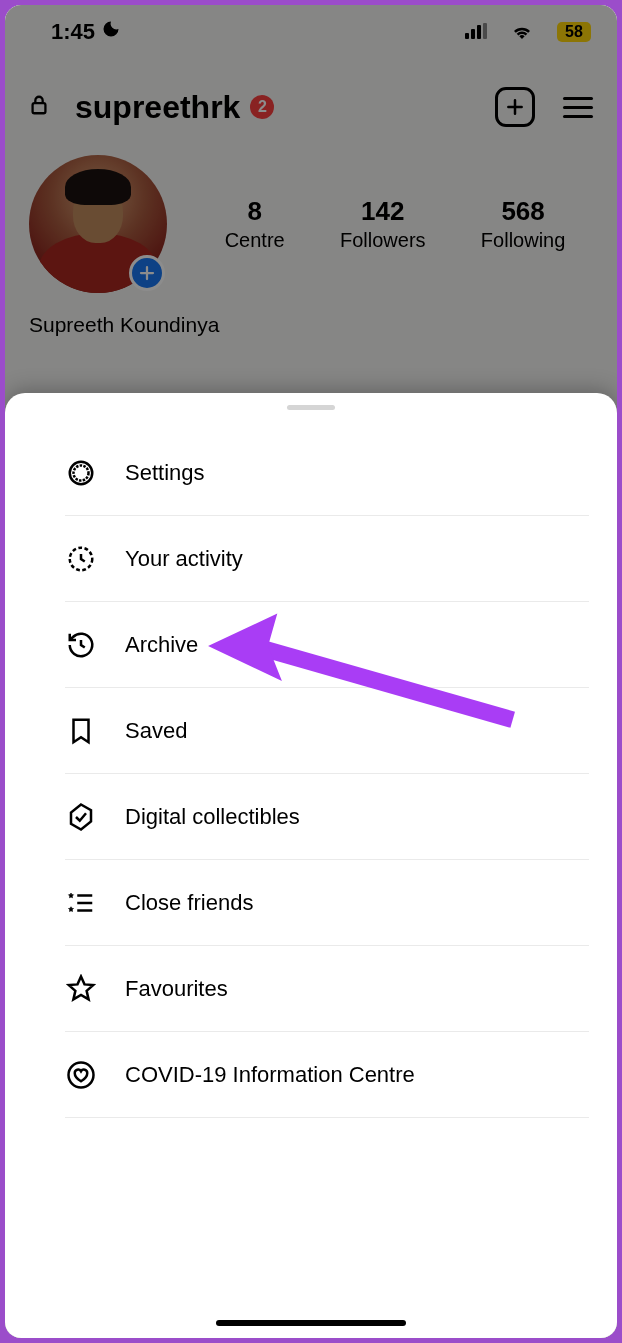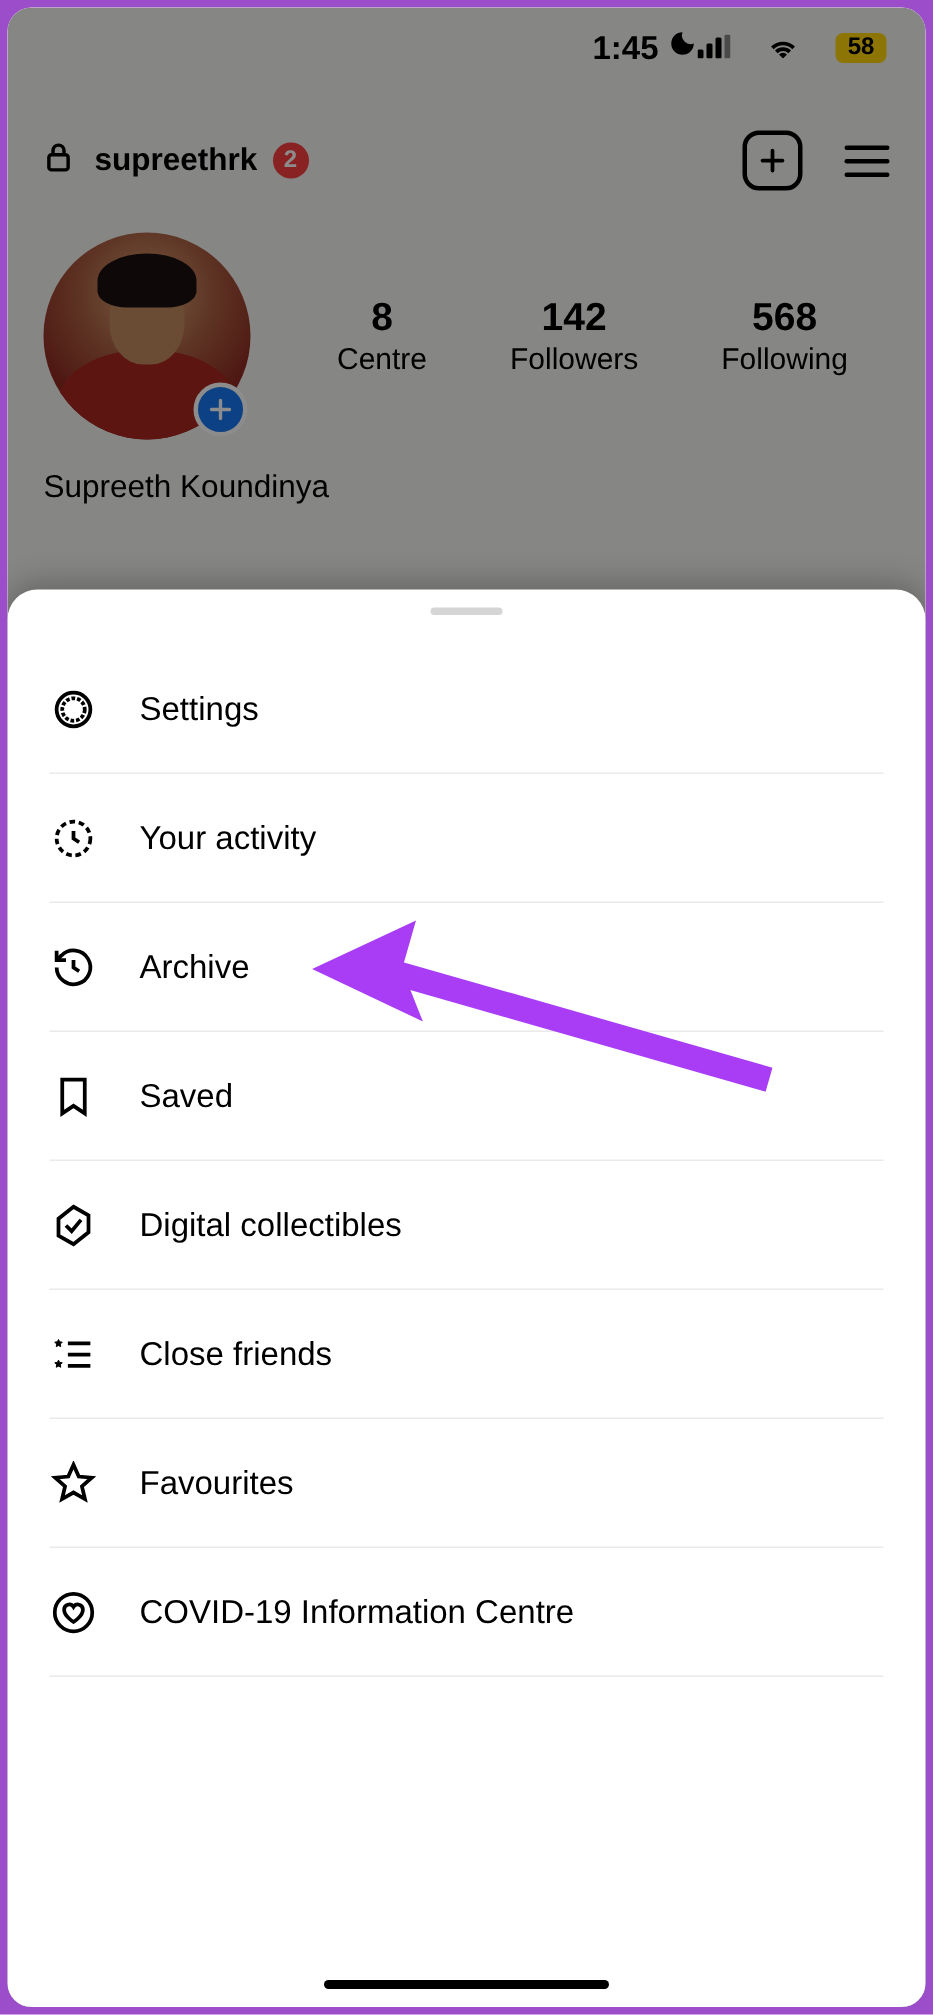--- a/index.html
+++ b/index.html
@@ -25,21 +25,21 @@
     }
     .dim {
       position: absolute;
       inset: 0;
       background: rgba(0,0,0,0.45);
       pointer-events: none;
     }
     
     .status-bar {
       display: flex;
-      justify-content: flex-end;
+      justify-content: space-between;
       align-items: center;
       padding: 14px 26px 6px 46px;
       color: #000;
       font-weight: 600;
       font-size: 22px;
     }
     .status-left { display: flex; align-items: center; gap: 6px; }
     .status-right { display: flex; align-items: center; gap: 24px; }
     .battery {
       background: #ffd60a;
@@ -53,24 +53,24 @@
       text-align: center;
     }
     
     .profile-header {
       display: flex;
       align-items: center;
       padding: 36px 24px 10px 24px;
       gap: 10px;
     }
     .username {
-      font-size: 21px;
+      font-size: 32px;
       font-weight: 800;
       color: #000;
-      margin-left: 4px;
+      margin-left: 16px;
     }
     .badge {
       background: #fa3e3e;
       color: #fff;
       border-radius: 50%;
       width: 24px; height: 24px;
       font-size: 16px;
       font-weight: 700;
       display: flex;
       align-items: center;
@@ -158,21 +158,21 @@
       border-radius: 20px 20px 0 0;
       box-shadow: 0 -4px 20px rgba(0,0,0,0.25);
       padding-top: 12px;
     }
     .grabber {
       width: 48px; height: 5px;
       background: #d5d5d5;
       border-radius: 3px;
       margin: 0 auto 20px auto;
     }
-    .menu { padding: 0 28px; }
+    .menu { padding: 0 28px; margin-left: 32px; }
     .menu-item {
       display: flex;
       align-items: center;
       gap: 28px;
       height: 86px;
       border-bottom: 1px solid #eaeaea;
       font-size: 22px;
       color: #000;
     }
     .menu-item:first-child { border-top: none; }

